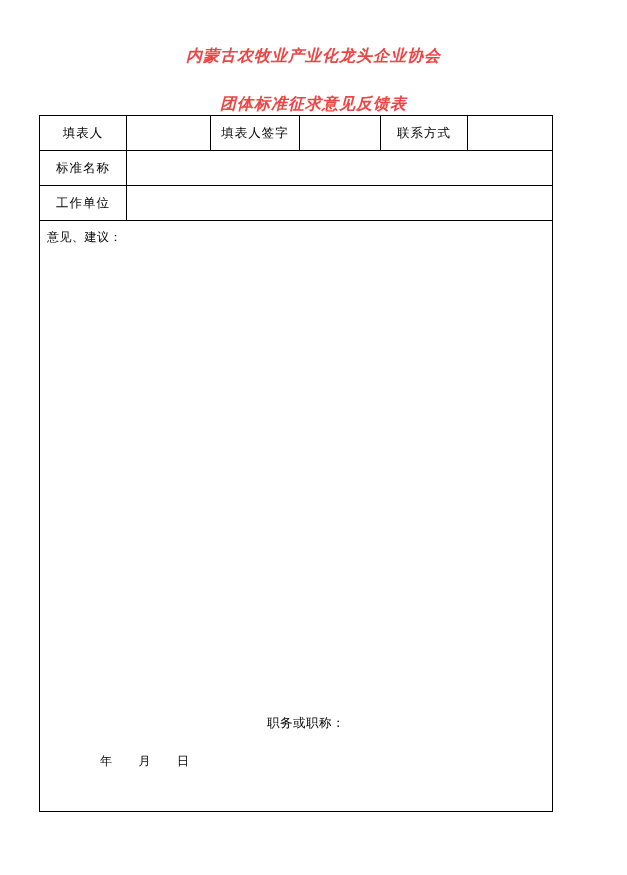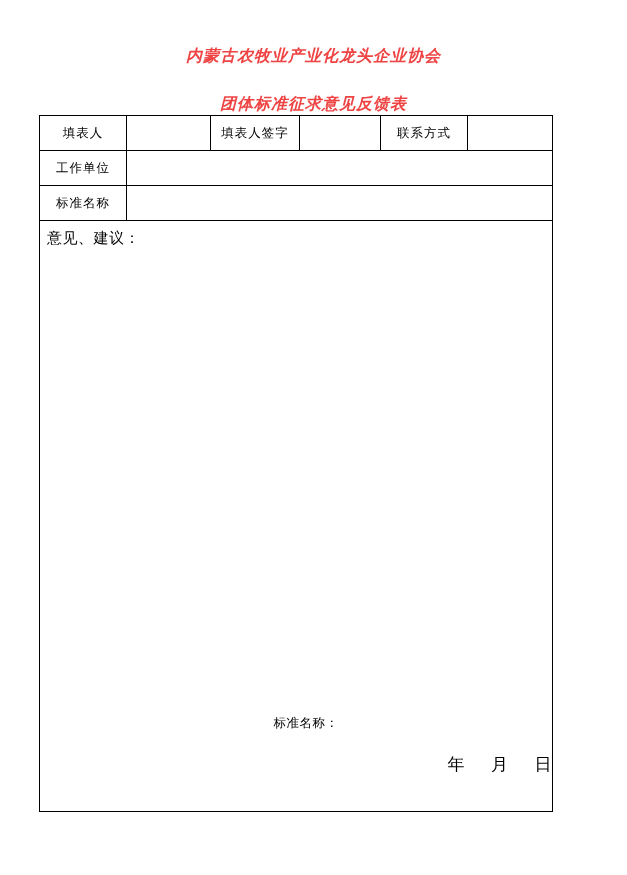--- a/index.html
+++ b/index.html
@@ -70,40 +70,40 @@
   }
   .body-inner {
     position: relative;
     width: 100%;
     height: 590px;
   }
   .opinion-label {
     position: absolute;
     left: 7px;
     top: 8px;
-    font-size: 15px;
+    font-size: 12px;
     letter-spacing: 0.5px;
   }
   .sign-line {
     position: absolute;
     left: 0;
     right: 0;
     top: 494px;
     text-align: center;
     font-size: 12.5px;
     letter-spacing: 0.5px;
     padding-left: 20px;
   }
   .date-line {
     position: absolute;
     left: 0;
     right: 0;
     top: 532px;
-    text-align: right;
-    font-size: 17px;
+    text-align: left;
+    font-size: 12px;
     letter-spacing: 0.5px;
     padding-left: 60px;
   }
   .date-line span.gap {
     display: inline-block;
     width: 26px;
   }
 </style>
 </head>
 <body>
@@ -127,32 +127,32 @@
     <tbody>
       <tr>
         <td class="label">填表人</td>
         <td class="blank"></td>
         <td class="label">填表人签字</td>
         <td class="blank"></td>
         <td class="label">联系方式</td>
         <td class="blank"></td>
       </tr>
       <tr>
-        <td class="label">工作单位</td>
+        <td class="label">标准名称</td>
         <td class="blank" colspan="5"></td>
       </tr>
       <tr>
-        <td class="label">标准名称</td>
+        <td class="label">工作单位</td>
         <td class="blank" colspan="5"></td>
       </tr>
       <tr>
         <td class="body-cell" colspan="6">
           <div class="body-inner">
             <div class="opinion-label">意见、建议：</div>
-            <div class="sign-line">标准名称：</div>
+            <div class="sign-line">职务或职称：</div>
             <div class="date-line">
               <span>年</span><span class="gap"></span><span>月</span><span class="gap"></span><span>日</span>
             </div>
           </div>
         </td>
       </tr>
     </tbody>
   </table>
 
 </div>

